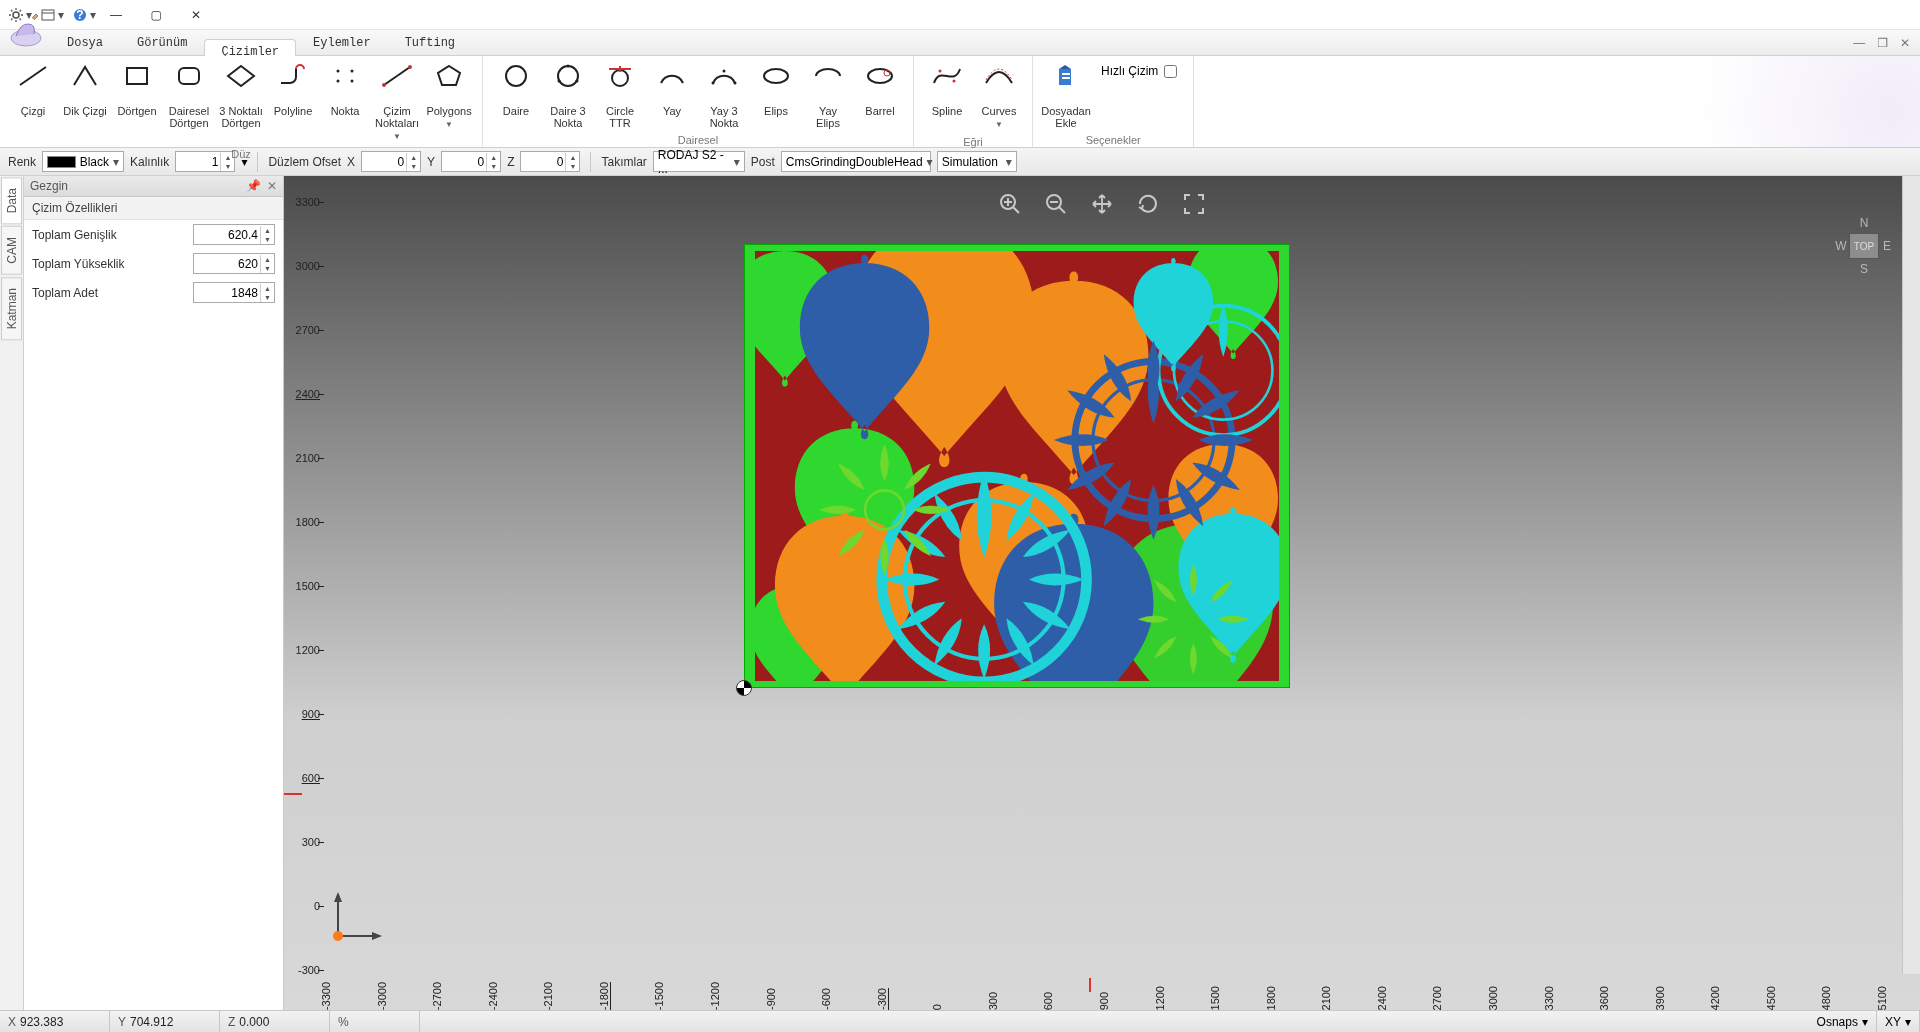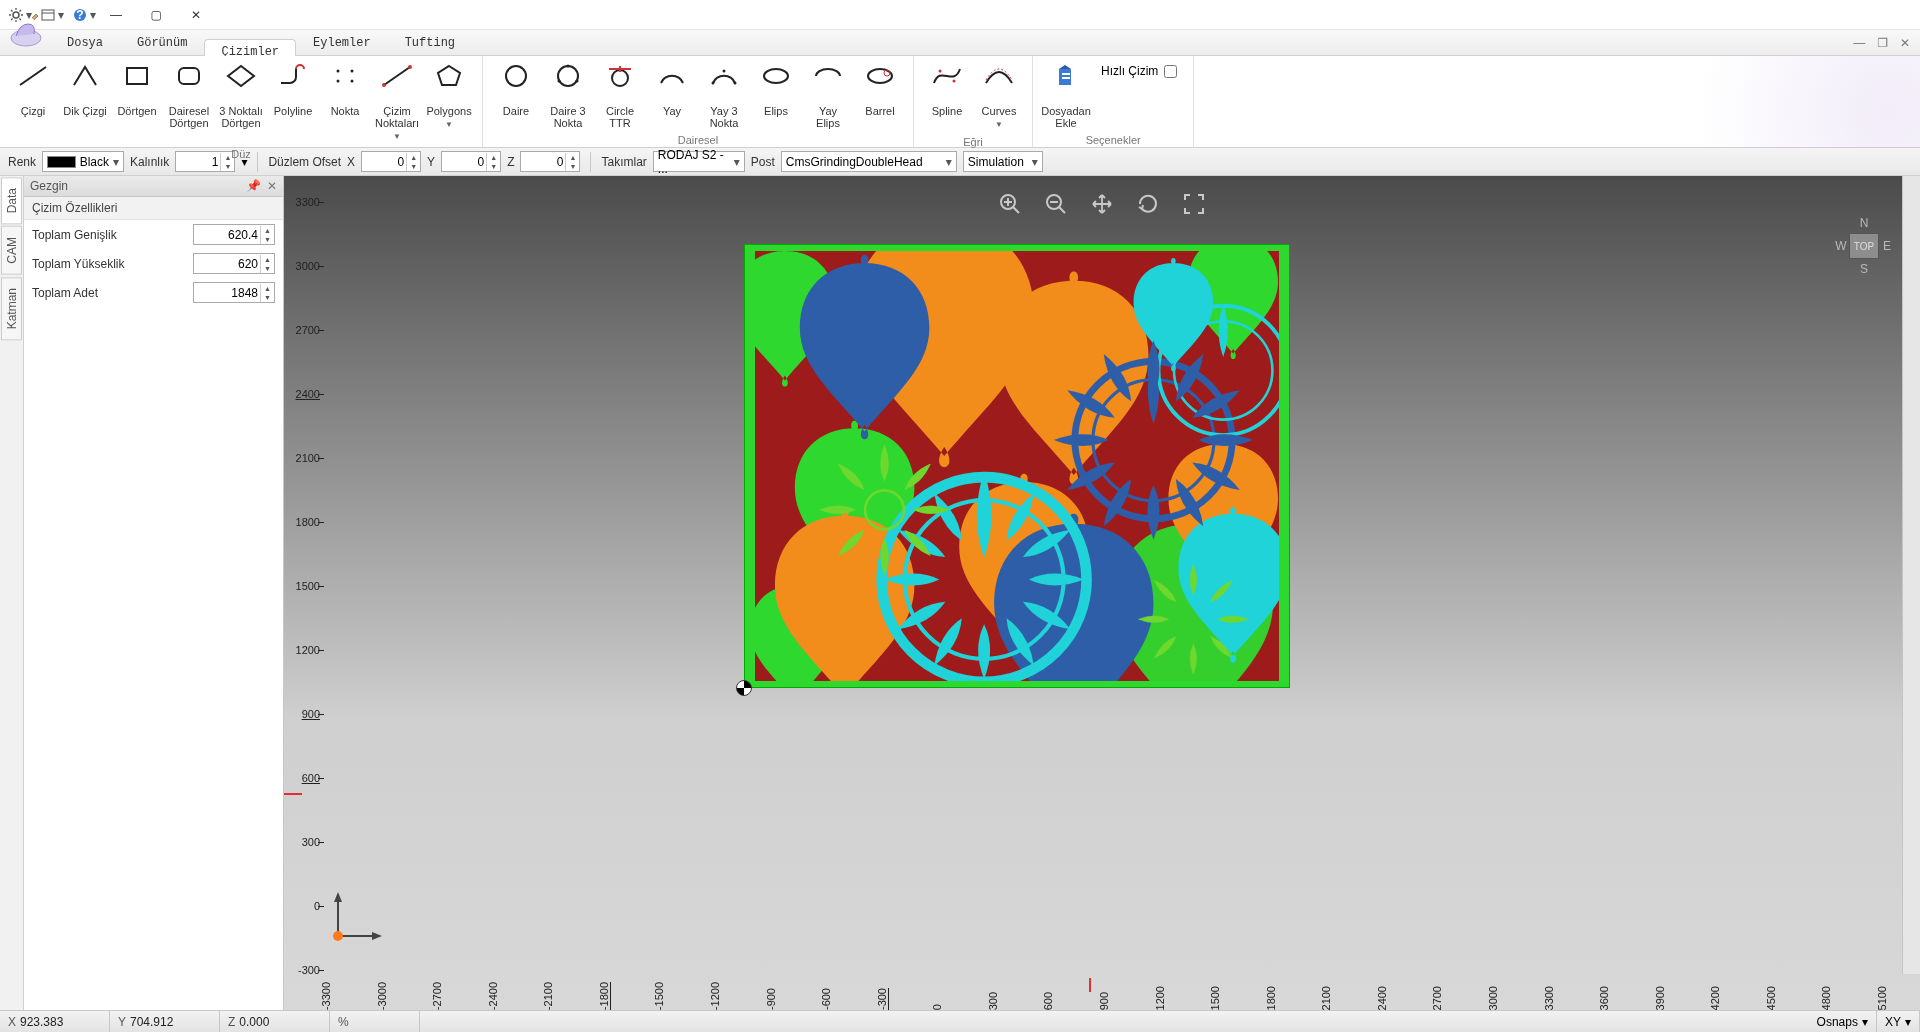--- a/index.html
+++ b/index.html
@@ -367,21 +367,21 @@
         <span>▼</span>
       </div>
     </div>
   <span class="t2-sep"></span>
   <span class="t2-label">Takımlar</span>
   <div class="t2-select" style="width:92px">
       <span>RODAJ S2 - ...</span>
       <span class="dd" style="margin-left:auto">▾</span>
     </div>
   <span class="t2-label">Post</span>
-  <div class="t2-select" style="width:176px">
+  <div class="t2-select" style="width:150px">
       <span>CmsGrindingDoubleHead</span>
       <span class="dd" style="margin-left:auto">▾</span>
     </div>
   <div class="t2-select" style="width:80px">
       <span>Simulation</span>
       <span class="dd" style="margin-left:auto">▾</span>
     </div>
 </div>
 
 <div class="workspace">

